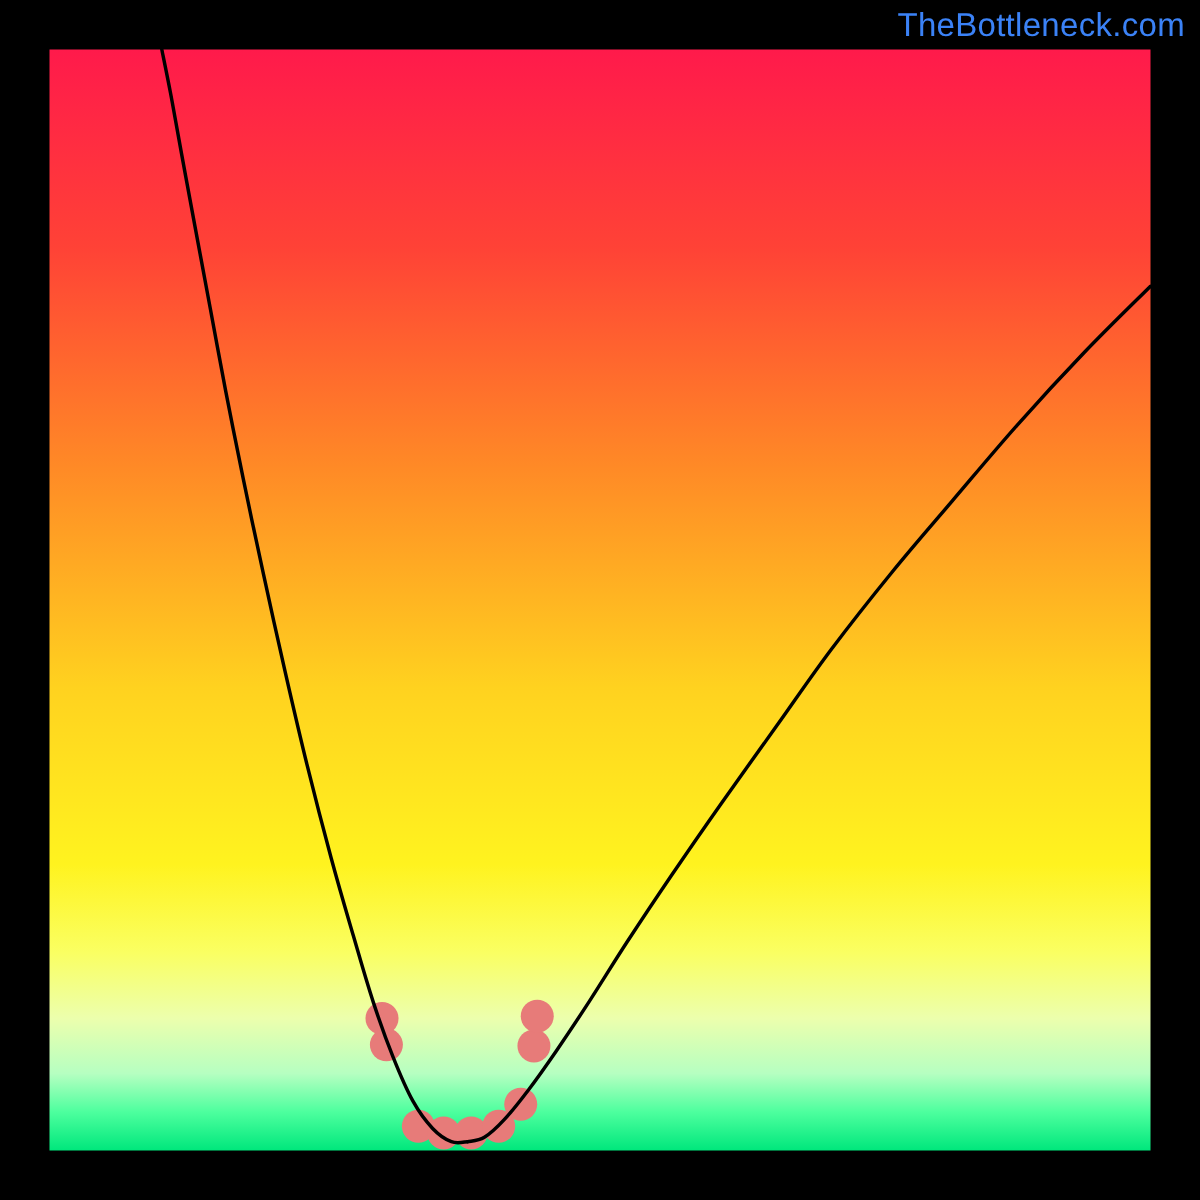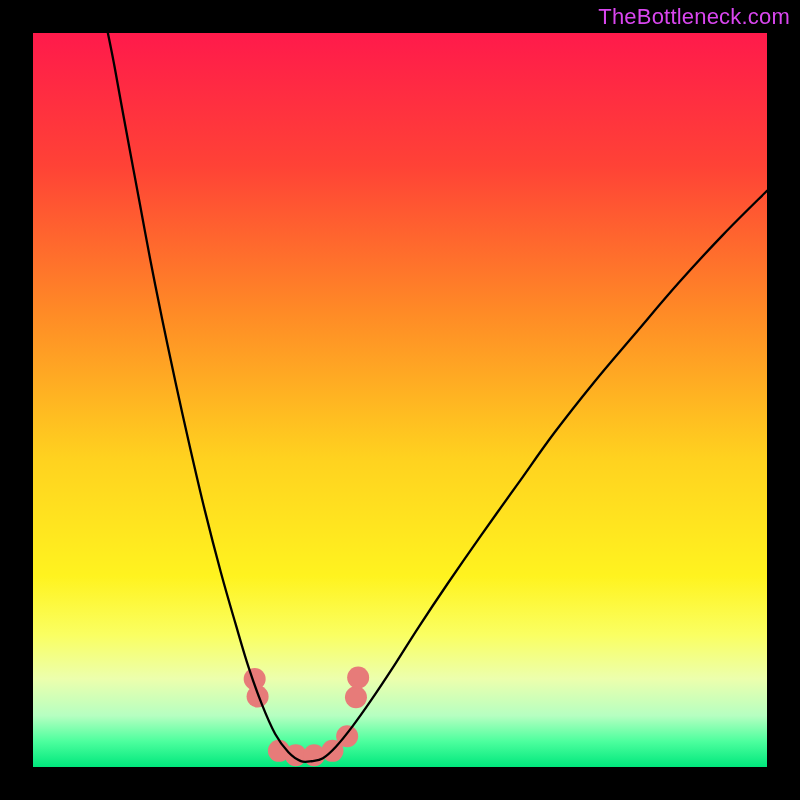--- a/index.html
+++ b/index.html
@@ -14,21 +14,21 @@
   .outer {
     width: 800px;
     height: 800px;
     background: #000;
     position: relative;
   }
   .watermark {
     position: absolute;
     top: 4px;
     right: 10px;
-    color: #d946ef;
+    color: #3b82f6;
     font-size: 22px;
     font-weight: 400;
     letter-spacing: 0.2px;
     z-index: 10;
   }
   svg {
     position: absolute;
     top: 0;
     left: 0;
   }

